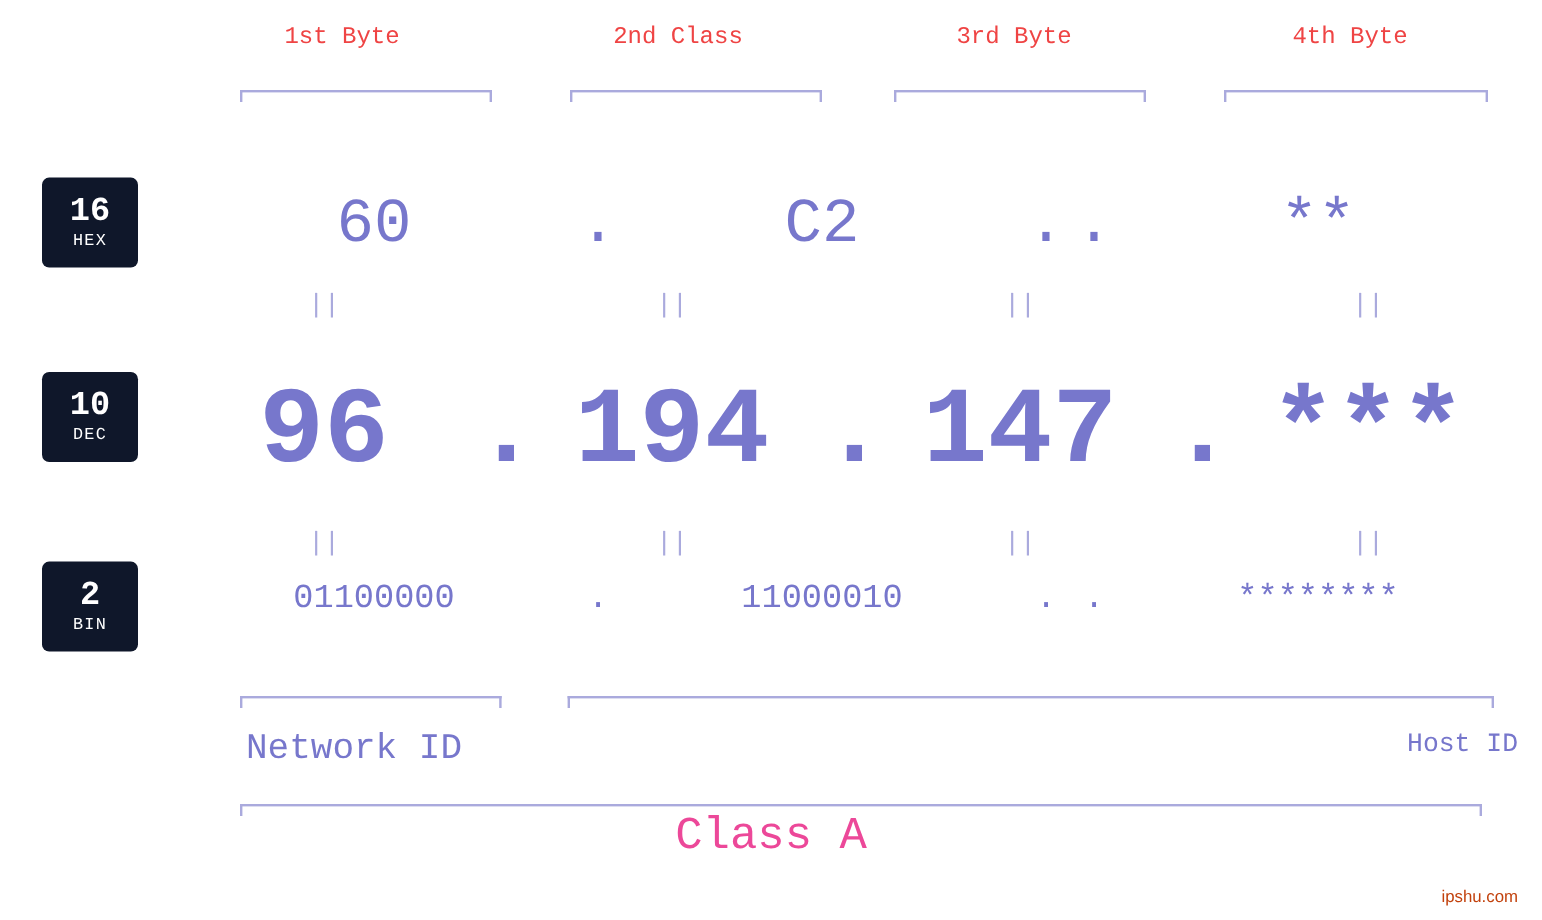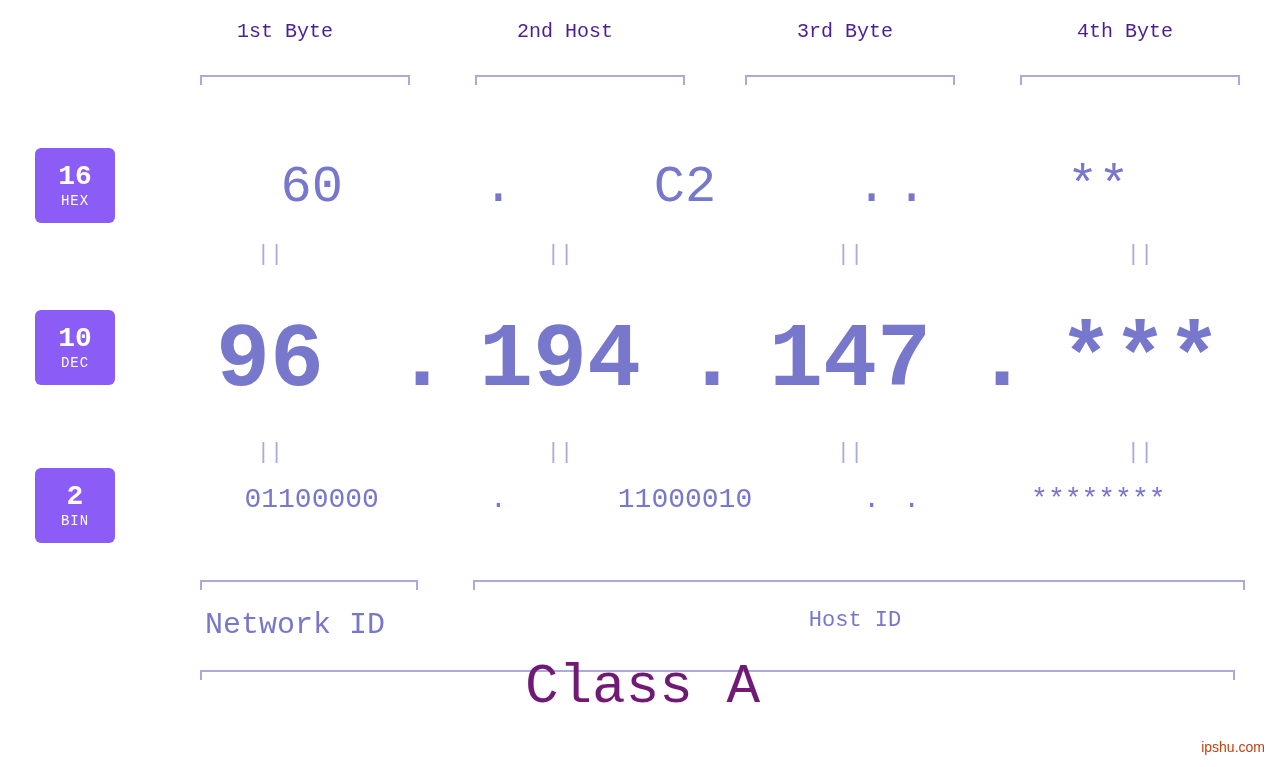--- a/index.html
+++ b/index.html
@@ -17,21 +17,21 @@
       display: flex;
       position: absolute;
       top: 20px;
       left: 145px;
       right: 20px;
     }
 
     .byte-header {
       flex: 1;
       text-align: center;
-      color: #4c1d95;
+      color: #ef4444;
       font-size: 20px;
       font-family: 'Courier New', Courier, monospace;
     }
 
     
     .bracket-line {
       position: absolute;
       height: 2px;
       background: #aaaadd;
       top: 75px;
@@ -46,21 +46,21 @@
       top: 0;
     }
     .bracket-line::before { left: 0; }
     .bracket-line::after { right: 0; }
 
     
     .base-label {
       position: absolute;
       width: 80px;
       height: 75px;
-      background: #8b5cf6;
+      background: #0f172a;
       color: white;
       display: flex;
       flex-direction: column;
       align-items: center;
       justify-content: center;
       border-radius: 6px;
       left: 35px;
     }
 
     .base-label .base-num {
@@ -183,21 +183,21 @@
     .network-id-label {
       width: calc(25% + 20px);
       text-align: center;
       color: #7777cc;
       font-size: 30px;
       font-family: 'Courier New', Courier, monospace;
     }
 
     .host-id-label {
       flex: 1;
-      text-align: center;
+      text-align: right;
       color: #7777cc;
       font-size: 22px;
       font-family: 'Courier New', Courier, monospace;
     }
 
     
     .class-bracket {
       position: absolute;
       height: 2px;
       background: #aaaadd;
@@ -215,22 +215,22 @@
     }
     .class-bracket::before { left: 0; }
     .class-bracket::after { right: 0; }
 
     .class-label {
       position: absolute;
       bottom: 48px;
       left: 0;
       right: 0;
       text-align: center;
-      color: #701a75;
-      font-size: 56px;
+      color: #ec4899;
+      font-size: 38px;
       font-family: 'Courier New', Courier, monospace;
     }
 
     .watermark {
       position: absolute;
       bottom: 12px;
       right: 20px;
       color: #c2410c;
       font-size: 14px;
       font-family: Arial, sans-serif;
@@ -238,21 +238,21 @@
 
     
     .eq-row-1 { top: 242px; }
     .eq-row-2 { top: 440px; }
   </style>
 </head>
 <body>
 
 <div class="byte-headers">
   <div class="byte-header">1st Byte</div>
-  <div class="byte-header">2nd Host</div>
+  <div class="byte-header">2nd Class</div>
   <div class="byte-header">3rd Byte</div>
   <div class="byte-header">4th Byte</div>
 </div>
 
 <div class="bracket-line" style="left:200px; width:210px;"></div>
 <div class="bracket-line" style="left:475px; width:210px;"></div>
 <div class="bracket-line" style="left:745px; width:210px;"></div>
 <div class="bracket-line" style="left:1020px; width:220px;"></div>
 
 <div class="base-label base-hex">

